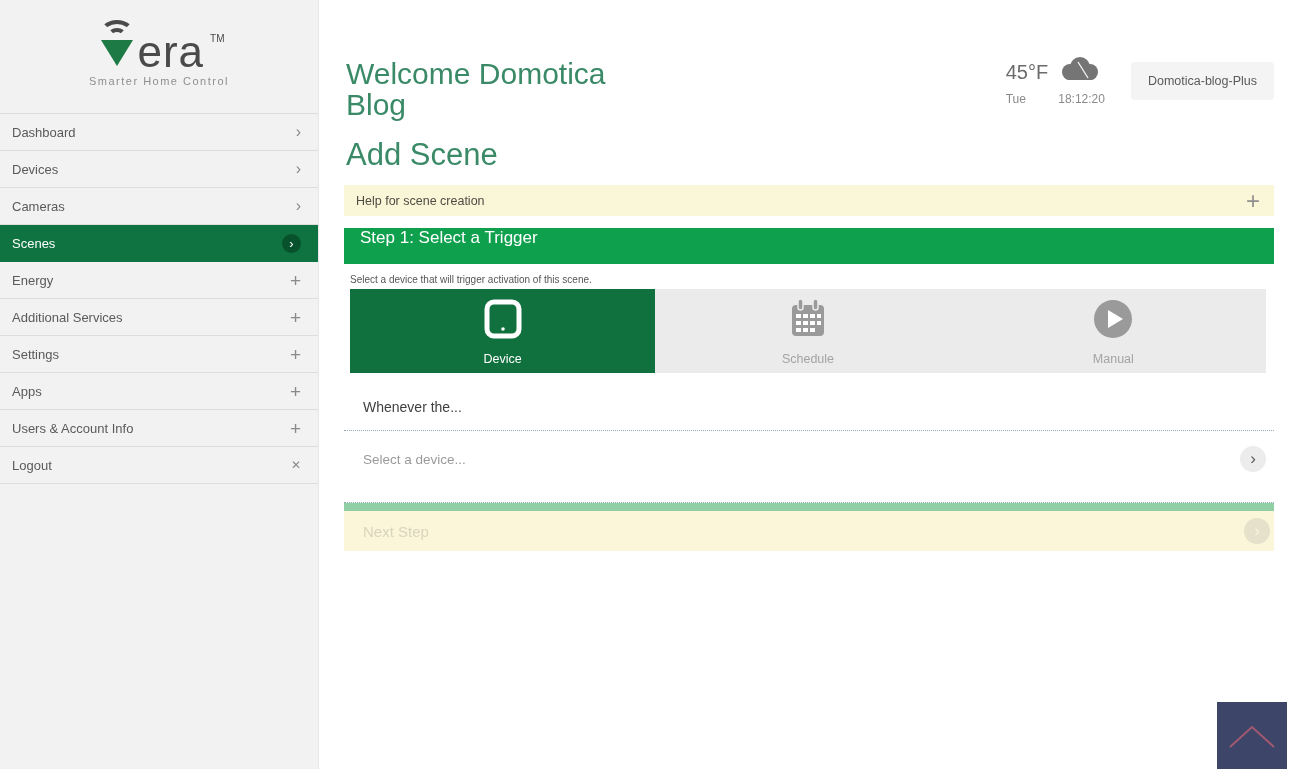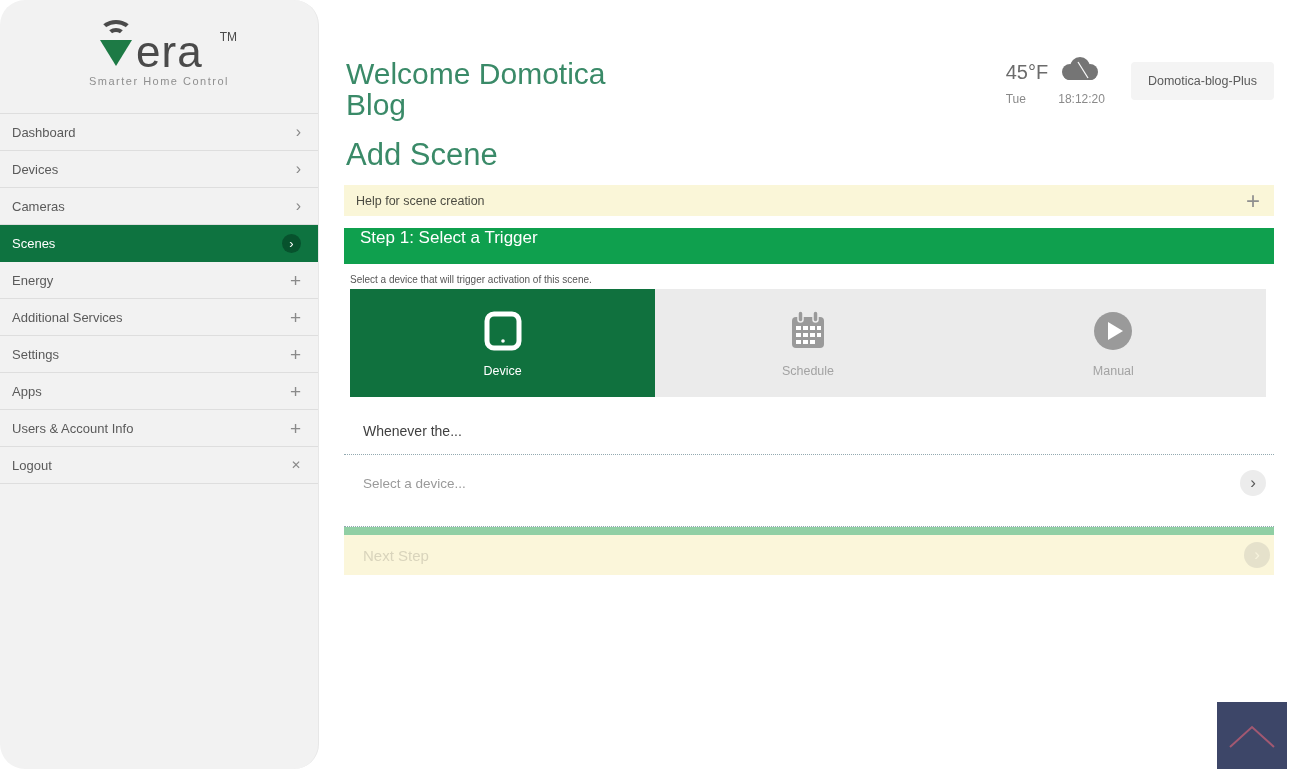--- a/index.html
+++ b/index.html
@@ -1,28 +1,28 @@
 <!DOCTYPE html>
 <html><head>
 <meta charset="utf-8">
 <style>
   * { margin:0; padding:0; box-sizing:border-box; }
   html,body { width:1300px; height:769px; background:#fff; font-family:"Liberation Sans", sans-serif; overflow:hidden; }
 
   
-  .sidebar { position:absolute; left:0; top:0; width:319px; height:769px; background:#f2f2f2; border-right:1px solid #e7e7e7;border-radius:25px; }
+  .sidebar { position:absolute; left:0; top:0; width:319px; height:769px; background:#f2f2f2; border-right:1px solid #e7e7e7; }
   .logo { height:113px; display:flex; flex-direction:column; align-items:center; justify-content:center; }
   .logo-row { display:flex; align-items:flex-end; position:relative; }
   .v-mark { position:relative; width:36px; height:46px; margin-right:2px; }
   .arc { position:absolute; left:50%; transform:translateX(-50%); border:4px solid #4a4a4a; border-color:#4a4a4a transparent transparent transparent; border-radius:50%; }
   .arc1 { width:34px; height:26px; top:-6px; }
   .arc2 { width:18px; height:14px; top:2px; }
   .tri { position:absolute; left:50%; transform:translateX(-50%); top:14px; width:0; height:0; border-left:16px solid transparent; border-right:16px solid transparent; border-top:26px solid #1d7a45; }
   .logo-era { font-size:44px; line-height:40px; color:#4a4a4a; letter-spacing:1px; font-weight:400; }
-  .logo-tm { font-size:12px; color:#4a4a4a; vertical-align:top; position:relative; top:-28px; left:17px; }
+  .logo-tm { font-size:10px; color:#4a4a4a; vertical-align:top; position:relative; top:-28px; left:6px; }
   .tagline { font-size:11px; letter-spacing:1.5px; color:#8f8f8f; margin-top:3px; }
 
   .menu { border-top:1px solid #dedede; }
   .menu-item { height:37px; display:flex; align-items:center; justify-content:space-between; padding:0 17px 0 12px; border-bottom:1px solid #dedede; font-size:13px; color:#5a5a5a; cursor:pointer; }
   .menu-item .glyph { color:#8a8a8a; font-size:16px; line-height:1; }
   .menu-item .glyph.plus { font-size:19px; font-weight:300; }
   .menu-item .glyph.x { font-size:12px; }
   .menu-item.active { background:#0e7340; color:#fff; border-bottom:1px solid #0e7340; }
   .menu-item.active .badge { width:19px; height:19px; border-radius:50%; background:#07522d; color:#fff; display:flex; align-items:center; justify-content:center; font-size:13px; }
 
@@ -47,21 +47,21 @@
   .help-bar .label { font-size:12.5px; color:#4c4c42; }
   .help-bar .plus { font-size:24px; color:#8f8f8f; font-weight:300; cursor:pointer; line-height:0; }
 
   .back-row { display:flex; justify-content:flex-end; margin-top:13px; }
   .back-btn { width:174px; height:24px; background:#efefef; border:none; font-size:12px; font-weight:bold; color:#474747; font-family:inherit; cursor:pointer; }
 
   .step-header { margin-top:12px; height:36px; background:#0fa04e; color:#fff; font-size:17px; font-weight:300; display:flex; align-items:flex-start; padding-left:16px; }
 
   .step-desc { margin-top:10px; margin-left:6px; font-size:10px; color:#565656; }
 
-  .tabs { margin-top:4px; margin-left:6px; width:916px; height:108px; display:flex; background:#ebebeb; }
+  .tabs { margin-top:4px; margin-left:6px; width:916px; height:84px; display:flex; background:#ebebeb; }
   .tab { width:305.33px; display:flex; flex-direction:column; align-items:center; justify-content:center; gap:6px; cursor:pointer; }
   .tab .tab-label { font-size:12.5px; color:#a3a3a3; }
   .tab.selected { background:#10713e; }
   .tab.selected .tab-label { color:#fff; }
 
   .whenever { margin-top:26px; margin-left:19px; font-size:14px; color:#3f3f3f; }
   .dotted { margin-top:15px; border-bottom:1px dotted #93a9b0; }
 
   .select-row { height:56px; display:flex; align-items:center; justify-content:space-between; padding:0 8px 0 19px; }
   .select-row .ph { font-size:13.5px; color:#9a9a9a; }

